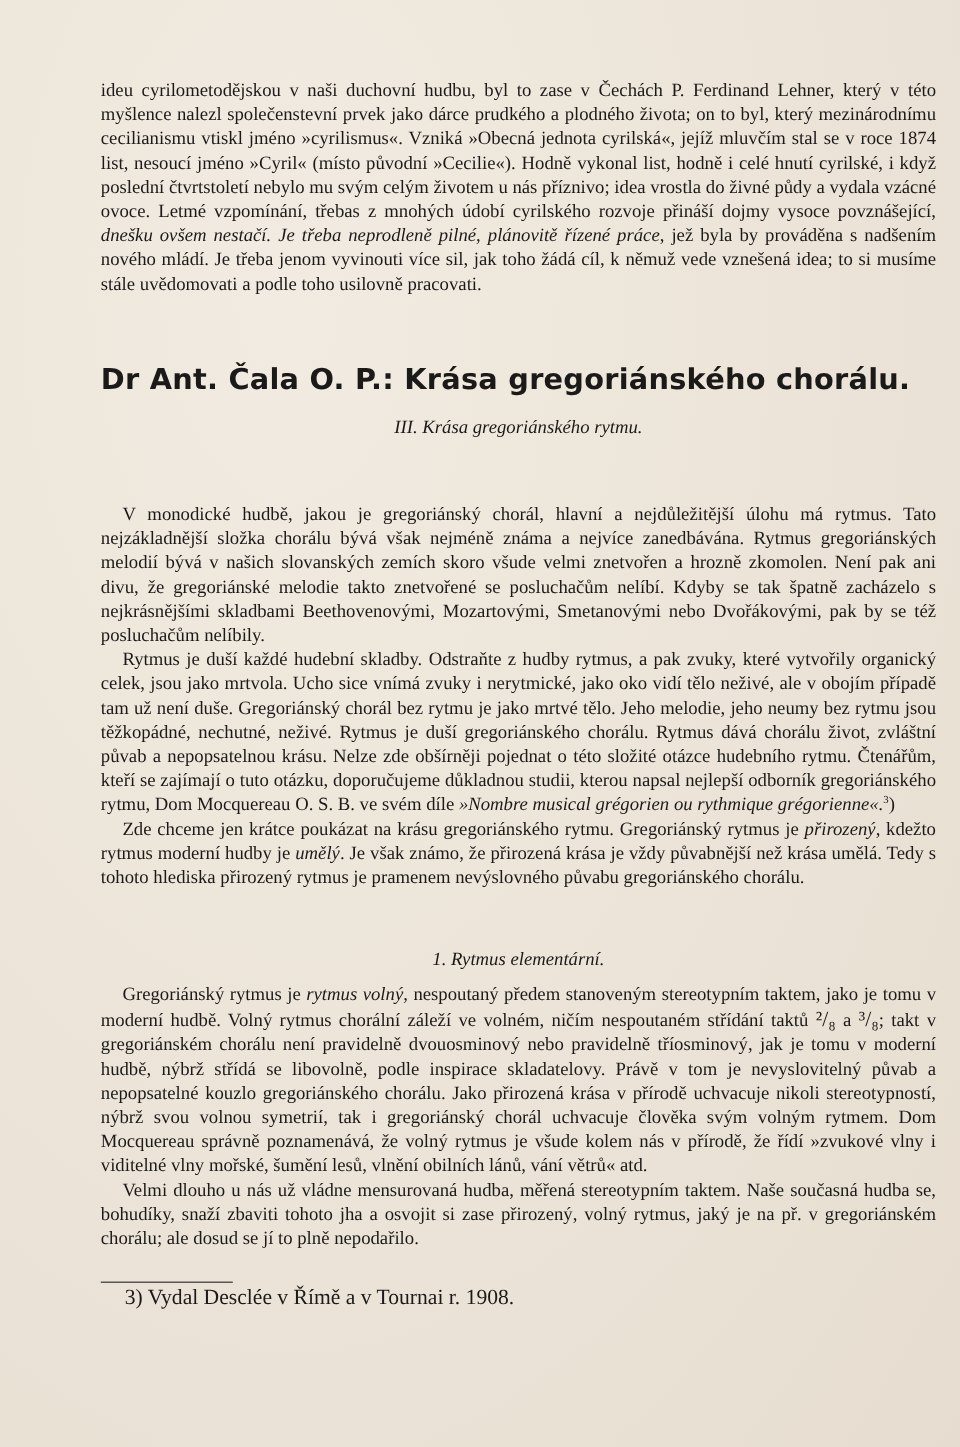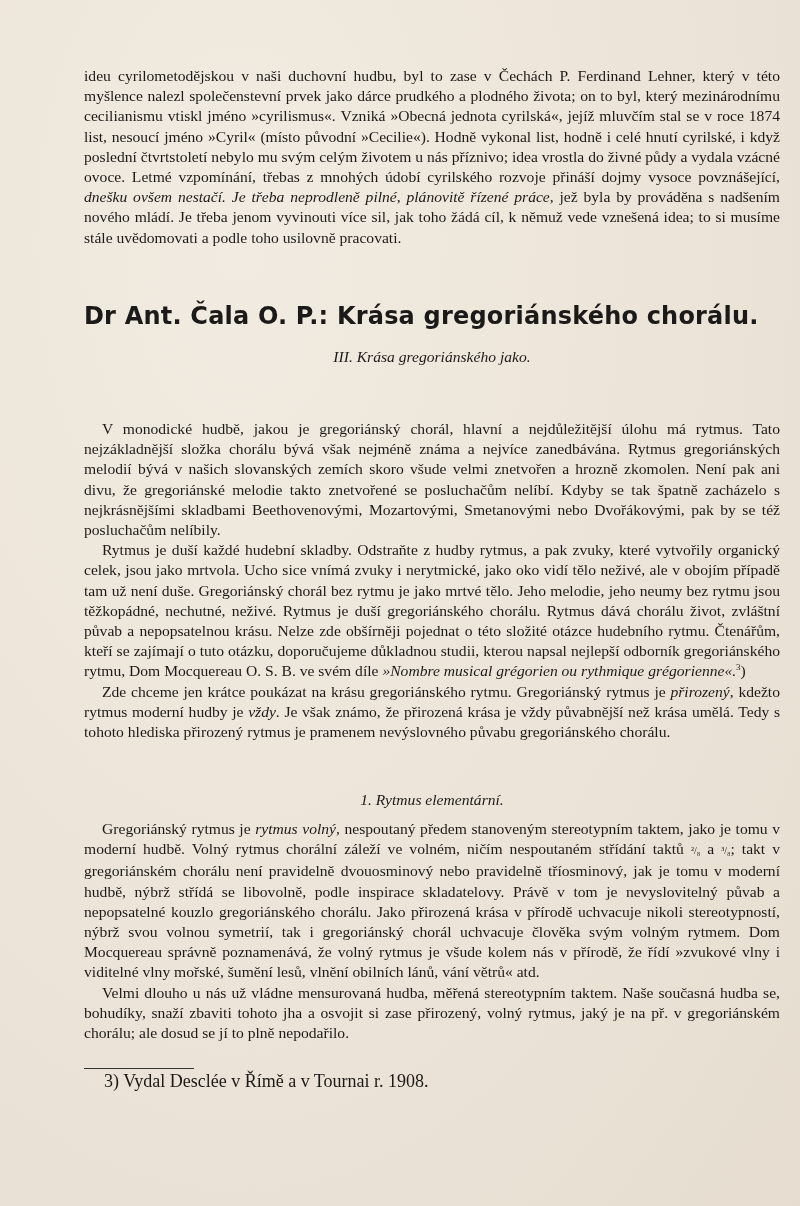--- a/index.html
+++ b/index.html
@@ -40,40 +40,40 @@
     .footnote {
       position: absolute; left: 104px; top: 1071px;
       font-family: "Liberation Serif", serif; font-size: 18px;
     }
     .pagenum {
       position: absolute; top: 1096px; left: 0; width: 800px; text-align: center;
       font-family: "Liberation Serif", serif; font-size: 16.5px;
     }
     em { font-style: italic; }
     sup { font-size: 9px; vertical-align: super; line-height: 0; }
-    .frac { font-size: 10px; }
+    .frac { font-size: 18px; }
   </style>
 </head>
 <body>
 
 <div class="page">
 
   <div class="col block1">
     <p>
       <span>ideu cyrilometodějskou v naši duchovní hudbu, byl to zase v Čechách P. Ferdinand Lehner, který v této myšlence nalezl společenstevní prvek jako dárce prudkého a plodného života; on to byl, který mezinárodnímu cecilianismu vtiskl jméno »cyrilismus«. Vzniká »Obecná jednota cyrilská«, jejíž mluvčím stal se v roce 1874 list, nesoucí jméno »Cyril« (místo původní »Cecilie«). Hodně vykonal list, hodně i celé hnutí cyrilské, i když poslední čtvrtstoletí nebylo mu svým celým životem u nás příznivo; idea vrostla do živné půdy a vydala vzácné ovoce. Letmé vzpomínání, třebas z mnohých údobí cyrilského rozvoje přináší dojmy vysoce povznášející, </span><em>dnešku ovšem nestačí. Je třeba neprodleně pilné, plánovitě řízené práce</em><span>, jež byla by prováděna s nadšením nového mládí. Je třeba jenom vyvinouti více sil, jak toho žádá cíl, k němuž vede vznešená idea; to si musíme stále uvědomovati a podle toho usilovně pracovati.</span>
     </p>
   </div>
 
   <div class="title">Dr Ant. Čala O. P.: Krása gregoriánského chorálu.</div>
-  <div class="sub sec3">III. Krása gregoriánského jako.</div>
+  <div class="sub sec3">III. Krása gregoriánského rytmu.</div>
 
   <div class="col block2">
     <p class="indent">V monodické hudbě, jakou je gregoriánský chorál, hlavní a nejdůležitější úlohu má rytmus. Tato nejzákladnější složka chorálu bývá však nejméně známa a nejvíce zanedbávána. Rytmus gregoriánských melodií bývá v našich slovanských zemích skoro všude velmi znetvořen a hrozně zkomolen. Není pak ani divu, že gregoriánské melodie takto znetvořené se posluchačům nelíbí. Kdyby se tak špatně zacházelo s nejkrásnějšími skladbami Beethovenovými, Mozartovými, Smetanovými nebo Dvořákovými, pak by se též posluchačům nelíbily.</p>
     <p class="indent"><span>Rytmus je duší každé hudební skladby. Odstraňte z hudby rytmus, a pak zvuky, které vytvořily organický celek, jsou jako mrtvola. Ucho sice vnímá zvuky i nerytmické, jako oko vidí tělo neživé, ale v obojím případě tam už není duše. Gregoriánský chorál bez rytmu je jako mrtvé tělo. Jeho melodie, jeho neumy bez rytmu jsou těžkopádné, nechutné, neživé. Rytmus je duší gregoriánského chorálu. Rytmus dává chorálu život, zvláštní půvab a nepopsatelnou krásu. Nelze zde obšírněji pojednat o této složité otázce hudebního rytmu. Čtenářům, kteří se zajímají o tuto otázku, doporučujeme důkladnou studii, kterou napsal nejlepší odborník gregoriánského rytmu, Dom Mocquereau O. S. B. ve svém díle </span><em>»Nombre musical grégorien ou rythmique grégorienne«.</em><sup>3</sup>)</p>
-    <p class="indent"><span>Zde chceme jen krátce poukázat na krásu gregoriánského rytmu. Gregoriánský rytmus je </span><em>přirozený</em><span>, kdežto rytmus moderní hudby je </span><em>vždy</em><span>. Je však známo, že přirozená krása je vždy půvabnější než krása umělá. Tedy s tohoto hlediska přirozený rytmus je pramenem nevýslovného půvabu gregoriánského chorálu.</span></p>
+    <p class="indent"><span>Zde chceme jen krátce poukázat na krásu gregoriánského rytmu. Gregoriánský rytmus je </span><em>přirozený</em><span>, kdežto rytmus moderní hudby je </span><em>umělý</em><span>. Je však známo, že přirozená krása je vždy půvabnější než krása umělá. Tedy s tohoto hlediska přirozený rytmus je pramenem nevýslovného půvabu gregoriánského chorálu.</span></p>
   </div>
 
   <div class="sub sec1">1. Rytmus elementární.</div>
 
   <div class="col block3">
     <p class="indent"><span>Gregoriánský rytmus je </span><em>rytmus volný,</em><span> nespoutaný předem stanoveným stereotypním taktem, jako je tomu v moderní hudbě. Volný rytmus chorální záleží ve volném, ničím nespoutaném střídání taktů </span><span class="frac">²/₈</span><span> a </span><span class="frac">³/₈</span><span>; takt v gregoriánském chorálu není pravidelně dvouosminový nebo pravidelně tříosminový, jak je tomu v moderní hudbě, nýbrž střídá se libovolně, podle inspirace skladatelovy. Právě v tom je nevyslovitelný půvab a nepopsatelné kouzlo gregoriánského chorálu. Jako přirozená krása v přírodě uchvacuje nikoli stereotypností, nýbrž svou volnou symetrií, tak i gregoriánský chorál uchvacuje člověka svým volným rytmem. Dom Mocquereau správně poznamenává, že volný rytmus je všude kolem nás v přírodě, že řídí »zvukové vlny i viditelné vlny mořské, šumění lesů, vlnění obilních lánů, vání větrů« atd.</span></p>
     <p class="indent">Velmi dlouho u nás už vládne mensurovaná hudba, měřená stereotypním taktem. Naše současná hudba se, bohudíky, snaží zbaviti tohoto jha a osvojit si zase přirozený, volný rytmus, jaký je na př. v gregoriánském chorálu; ale dosud se jí to plně nepodařilo.</p>
   </div>
 
   <div class="fn-rule"></div>

